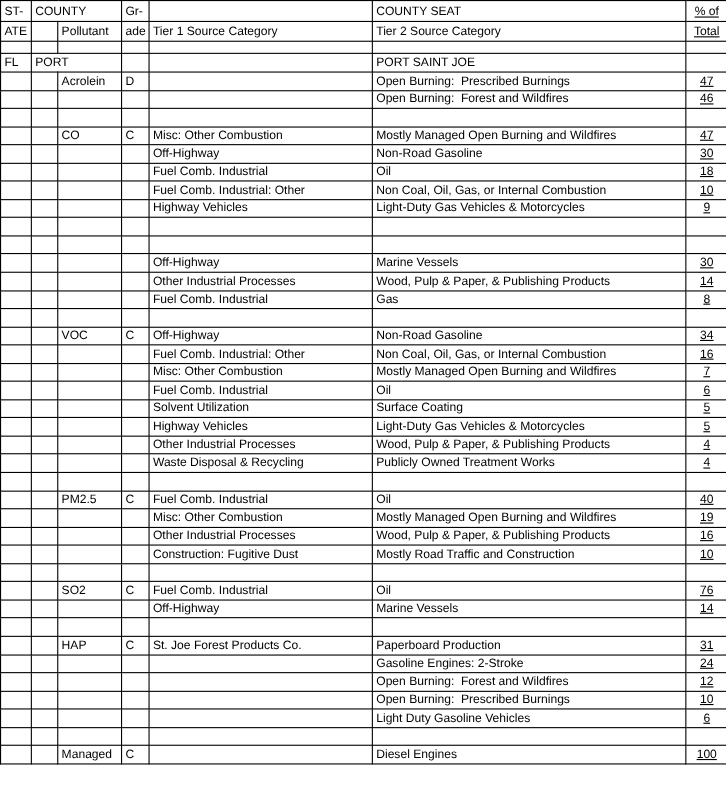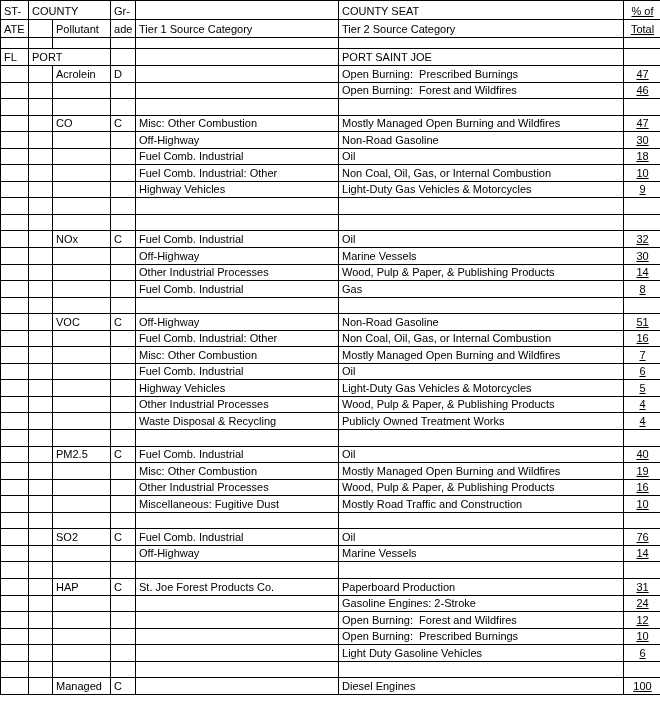--- a/index.html
+++ b/index.html
@@ -165,29 +165,20 @@
           <td class="col-county"></td>
           <td class="col-pollutant"></td>
           <td class="col-grade"></td>
           <td class="col-tier1"></td>
           <td class="col-tier2"></td>
           <td class="col-pct_total"></td>
         </tr>
         <tr>
           <td class="col-state"></td>
           <td class="col-county"></td>
-          <td class="col-pollutant">NOx</td>
-          <td class="col-grade">C</td>
-          <td class="col-tier1">Fuel Comb. Industrial</td>
-          <td class="col-tier2">Oil</td>
-          <td class="col-pct_total">32</td>
-        </tr>
-        <tr>
-          <td class="col-state"></td>
-          <td class="col-county"></td>
           <td class="col-pollutant"></td>
           <td class="col-grade"></td>
           <td class="col-tier1">Off-Highway</td>
           <td class="col-tier2">Marine Vessels</td>
           <td class="col-pct_total">30</td>
         </tr>
         <tr>
           <td class="col-state"></td>
           <td class="col-county"></td>
           <td class="col-pollutant"></td>
@@ -214,21 +205,21 @@
           <td class="col-tier2"></td>
           <td class="col-pct_total"></td>
         </tr>
         <tr>
           <td class="col-state"></td>
           <td class="col-county"></td>
           <td class="col-pollutant">VOC</td>
           <td class="col-grade">C</td>
           <td class="col-tier1">Off-Highway</td>
           <td class="col-tier2">Non-Road Gasoline</td>
-          <td class="col-pct_total">51</td>
+          <td class="col-pct_total">34</td>
         </tr>
         <tr>
           <td class="col-state"></td>
           <td class="col-county"></td>
           <td class="col-pollutant"></td>
           <td class="col-grade"></td>
           <td class="col-tier1">Fuel Comb. Industrial: Other</td>
           <td class="col-tier2">Non Coal, Oil, Gas, or Internal Combustion</td>
           <td class="col-pct_total">16</td>
         </tr>
@@ -248,20 +239,29 @@
           <td class="col-grade"></td>
           <td class="col-tier1">Fuel Comb. Industrial</td>
           <td class="col-tier2">Oil</td>
           <td class="col-pct_total">6</td>
         </tr>
         <tr>
           <td class="col-state"></td>
           <td class="col-county"></td>
           <td class="col-pollutant"></td>
           <td class="col-grade"></td>
+          <td class="col-tier1">Solvent Utilization</td>
+          <td class="col-tier2">Surface Coating</td>
+          <td class="col-pct_total">5</td>
+        </tr>
+        <tr>
+          <td class="col-state"></td>
+          <td class="col-county"></td>
+          <td class="col-pollutant"></td>
+          <td class="col-grade"></td>
           <td class="col-tier1">Highway Vehicles</td>
           <td class="col-tier2">Light-Duty Gas Vehicles &amp; Motorcycles</td>
           <td class="col-pct_total">5</td>
         </tr>
         <tr>
           <td class="col-state"></td>
           <td class="col-county"></td>
           <td class="col-pollutant"></td>
           <td class="col-grade"></td>
           <td class="col-tier1">Other Industrial Processes</td>
@@ -311,21 +311,21 @@
           <td class="col-grade"></td>
           <td class="col-tier1">Other Industrial Processes</td>
           <td class="col-tier2">Wood, Pulp &amp; Paper, &amp; Publishing Products</td>
           <td class="col-pct_total">16</td>
         </tr>
         <tr>
           <td class="col-state"></td>
           <td class="col-county"></td>
           <td class="col-pollutant"></td>
           <td class="col-grade"></td>
-          <td class="col-tier1">Miscellaneous: Fugitive Dust</td>
+          <td class="col-tier1">Construction: Fugitive Dust</td>
           <td class="col-tier2">Mostly Road Traffic and Construction</td>
           <td class="col-pct_total">10</td>
         </tr>
         <tr>
           <td class="col-state"></td>
           <td class="col-county"></td>
           <td class="col-pollutant"></td>
           <td class="col-grade"></td>
           <td class="col-tier1"></td>
           <td class="col-tier2"></td>

